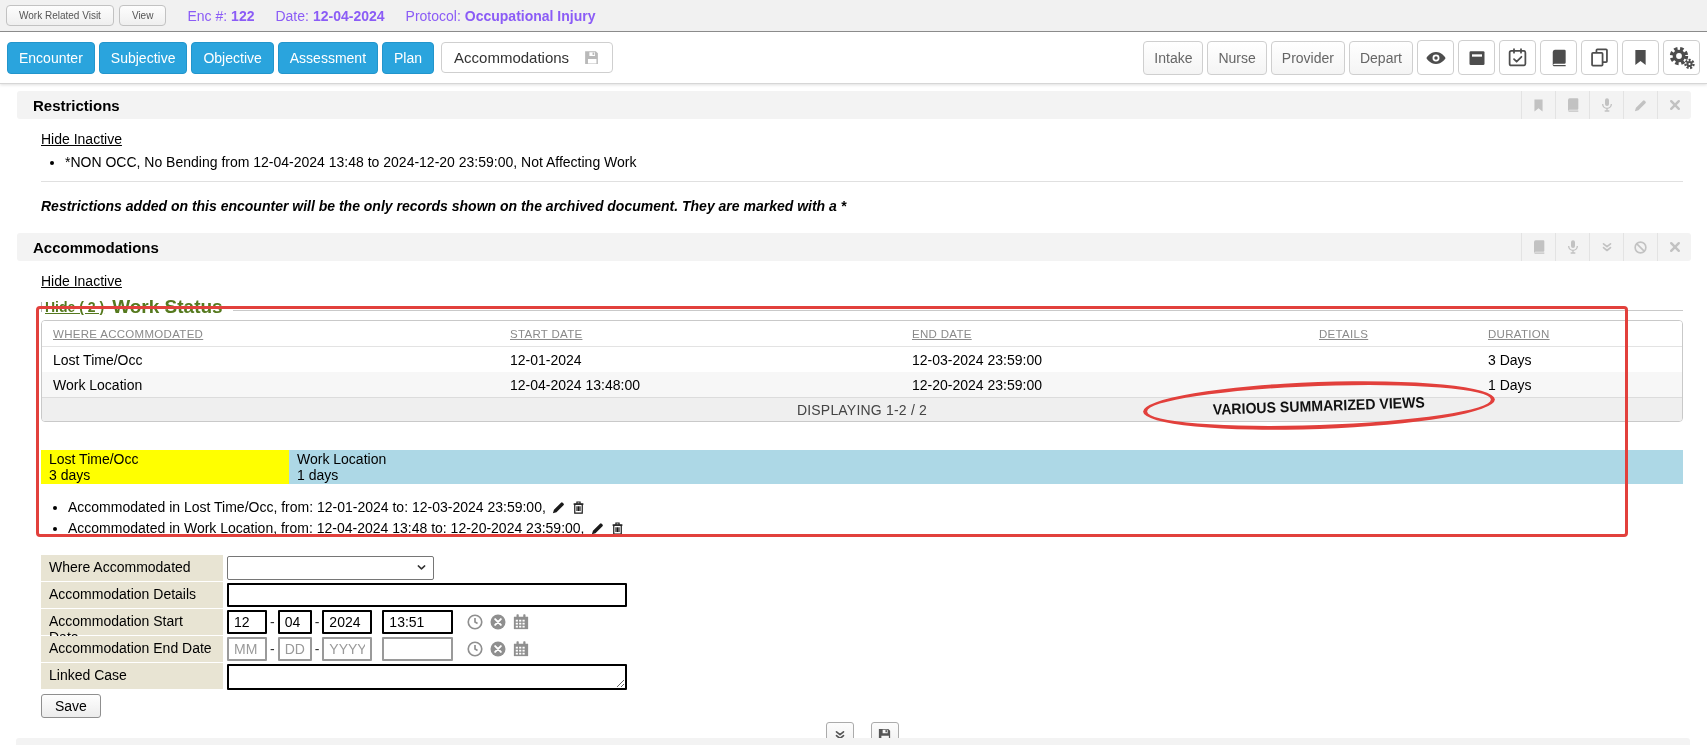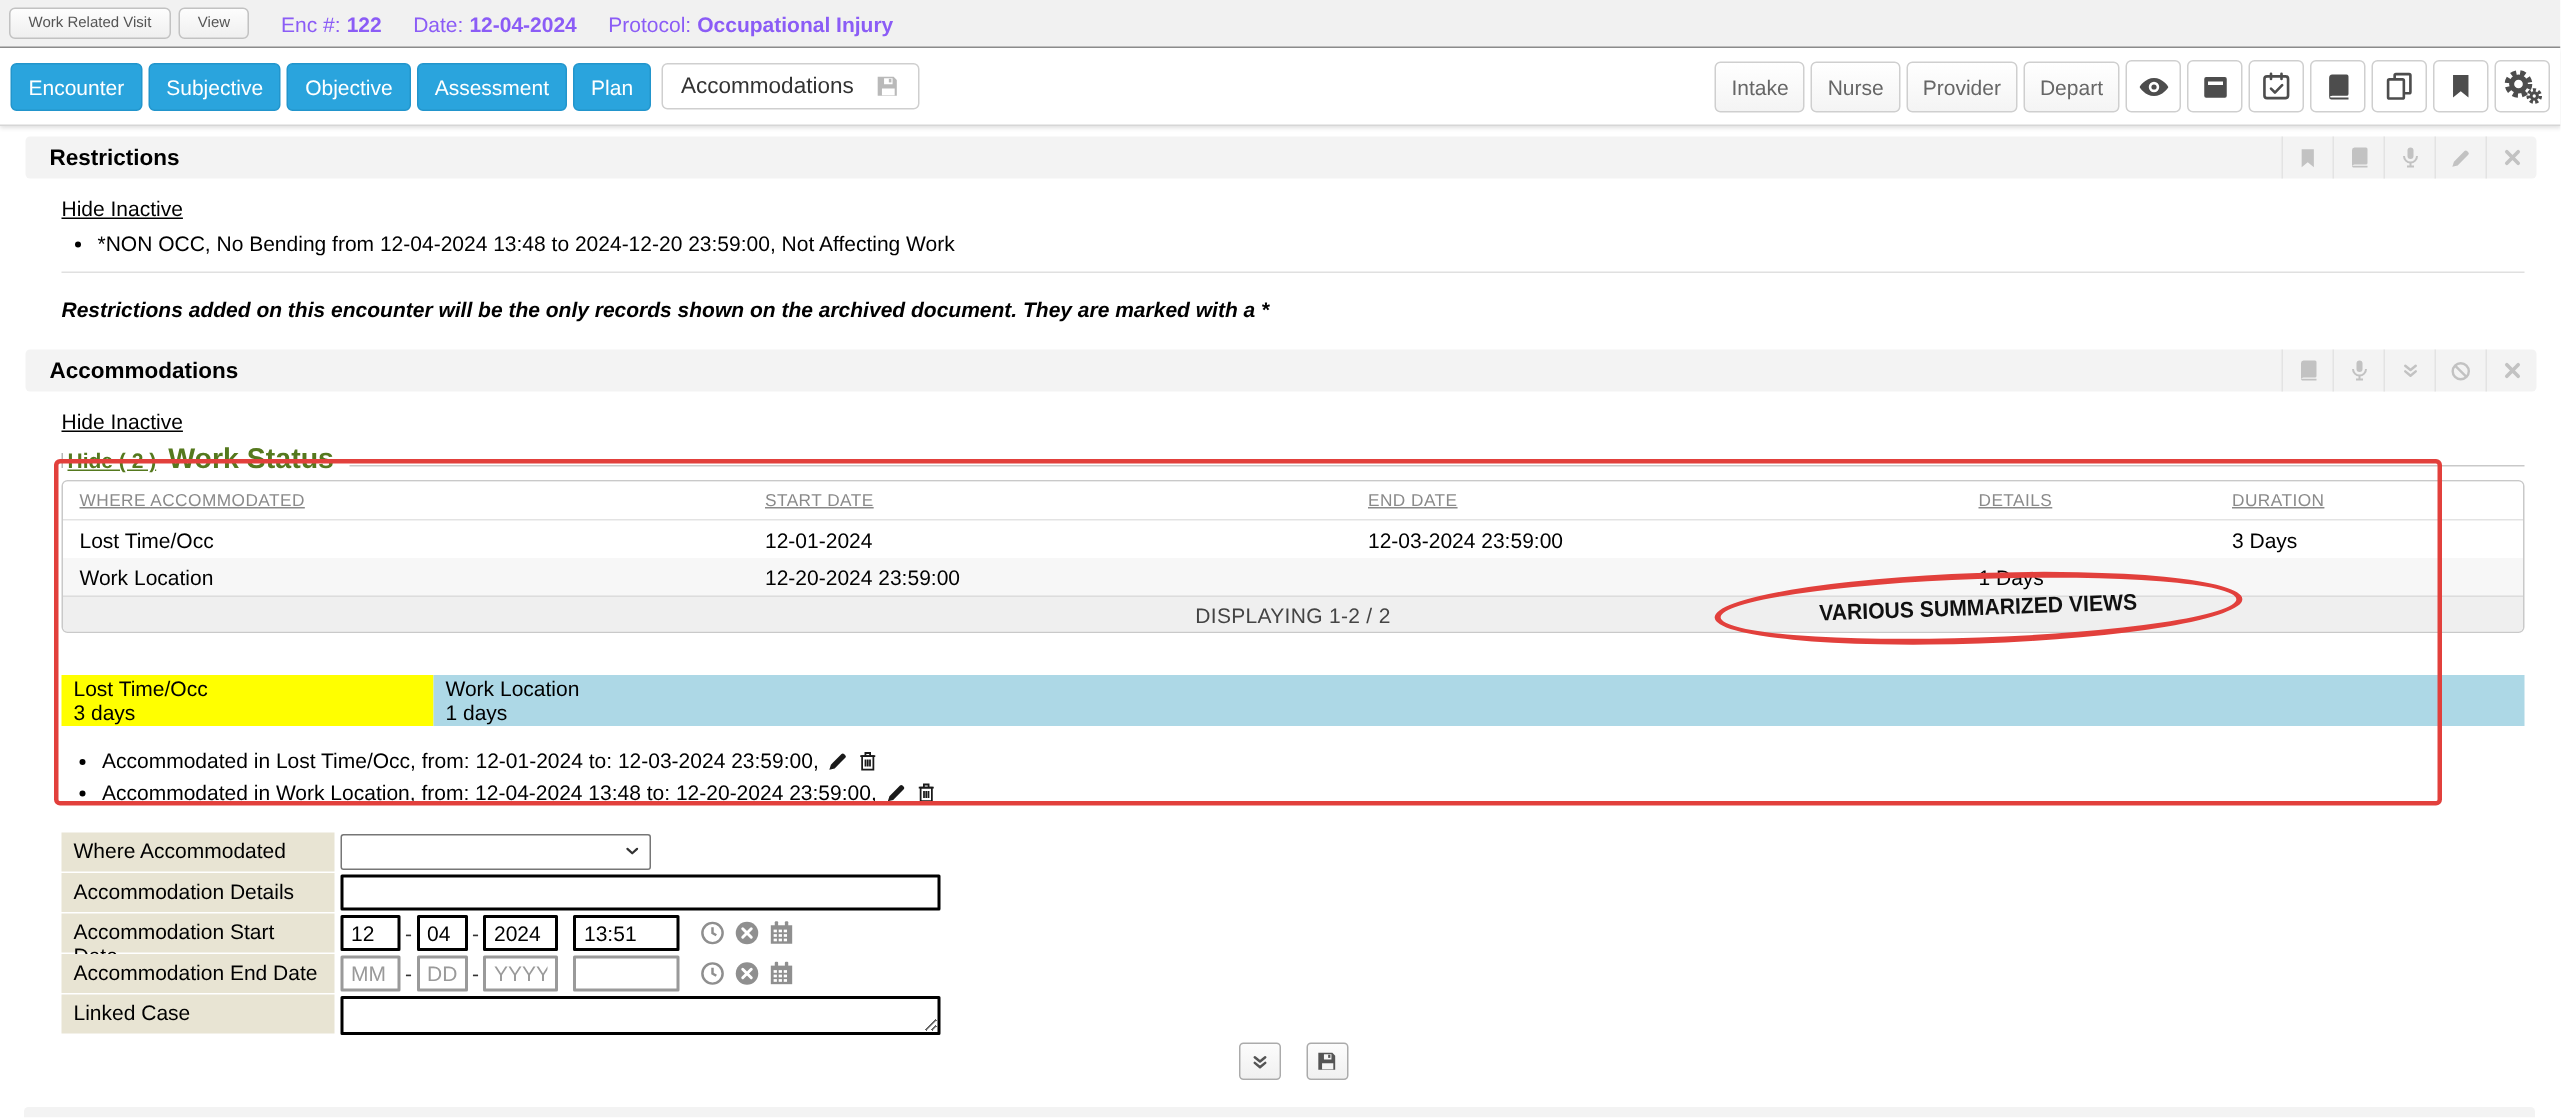--- a/index.html
+++ b/index.html
@@ -341,20 +341,21 @@
     </div>
     <div class="t-row">
       <span>Lost Time/Occ</span>
       <span>12-01-2024</span>
       <span>12-03-2024 23:59:00</span>
       <span></span>
       <span>3 Days</span>
     </div>
     <div class="t-row alt">
       <span>Work Location</span>
+      <span>12-04-2024 13:48:00</span>
       <span>12-20-2024 23:59:00</span>
       <span></span>
       <span>1 Days</span>
     </div>
     <div class="t-foot">DISPLAYING 1-2 / 2</div>
   </div>
 
   
   <div class="summary">
     <div class="sum-block sum-yellow">
@@ -493,20 +494,23 @@
           </span>
       </span>
     </div>
 
     <div class="f-label">Linked Case</div>
     <div class="f-field" style="height:28px;">
       <textarea class="linked" style=""></textarea>
     </div>
   </div>
 
+  <div class="save-row">
+    <button class="save-btn">Save</button>
+  </div>
 
   <div class="bottom-row">
     <span class="mini-btn">
       <svg width="14" height="14" viewBox="0 0 24 24" fill="none" stroke="currentColor" stroke-width="2.8" stroke-linecap="round" stroke-linejoin="round">
           <path d="M6 6.5l6 5 6-5"></path>
           <path d="M6 13l6 5 6-5"></path>
         </svg>
     </span>
     <span class="mini-btn">
       <svg width="15" height="15" viewBox="0 0 24 24" fill="currentColor">

